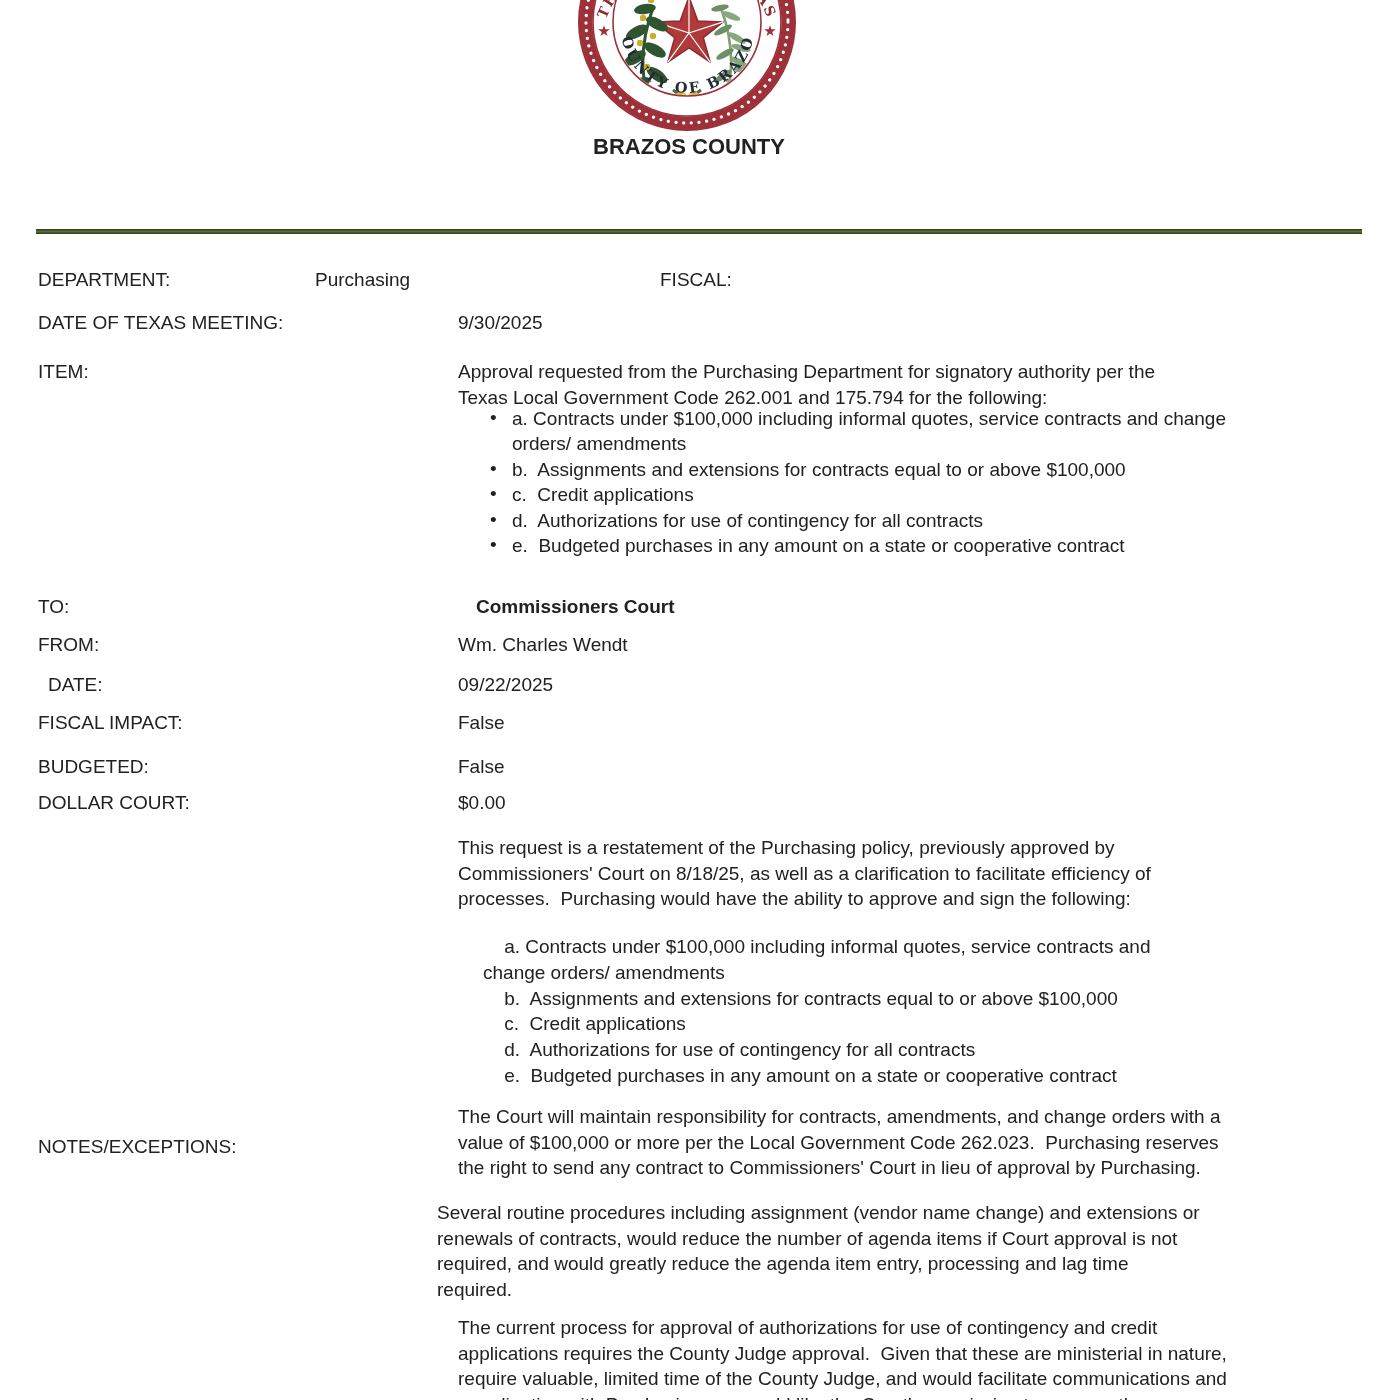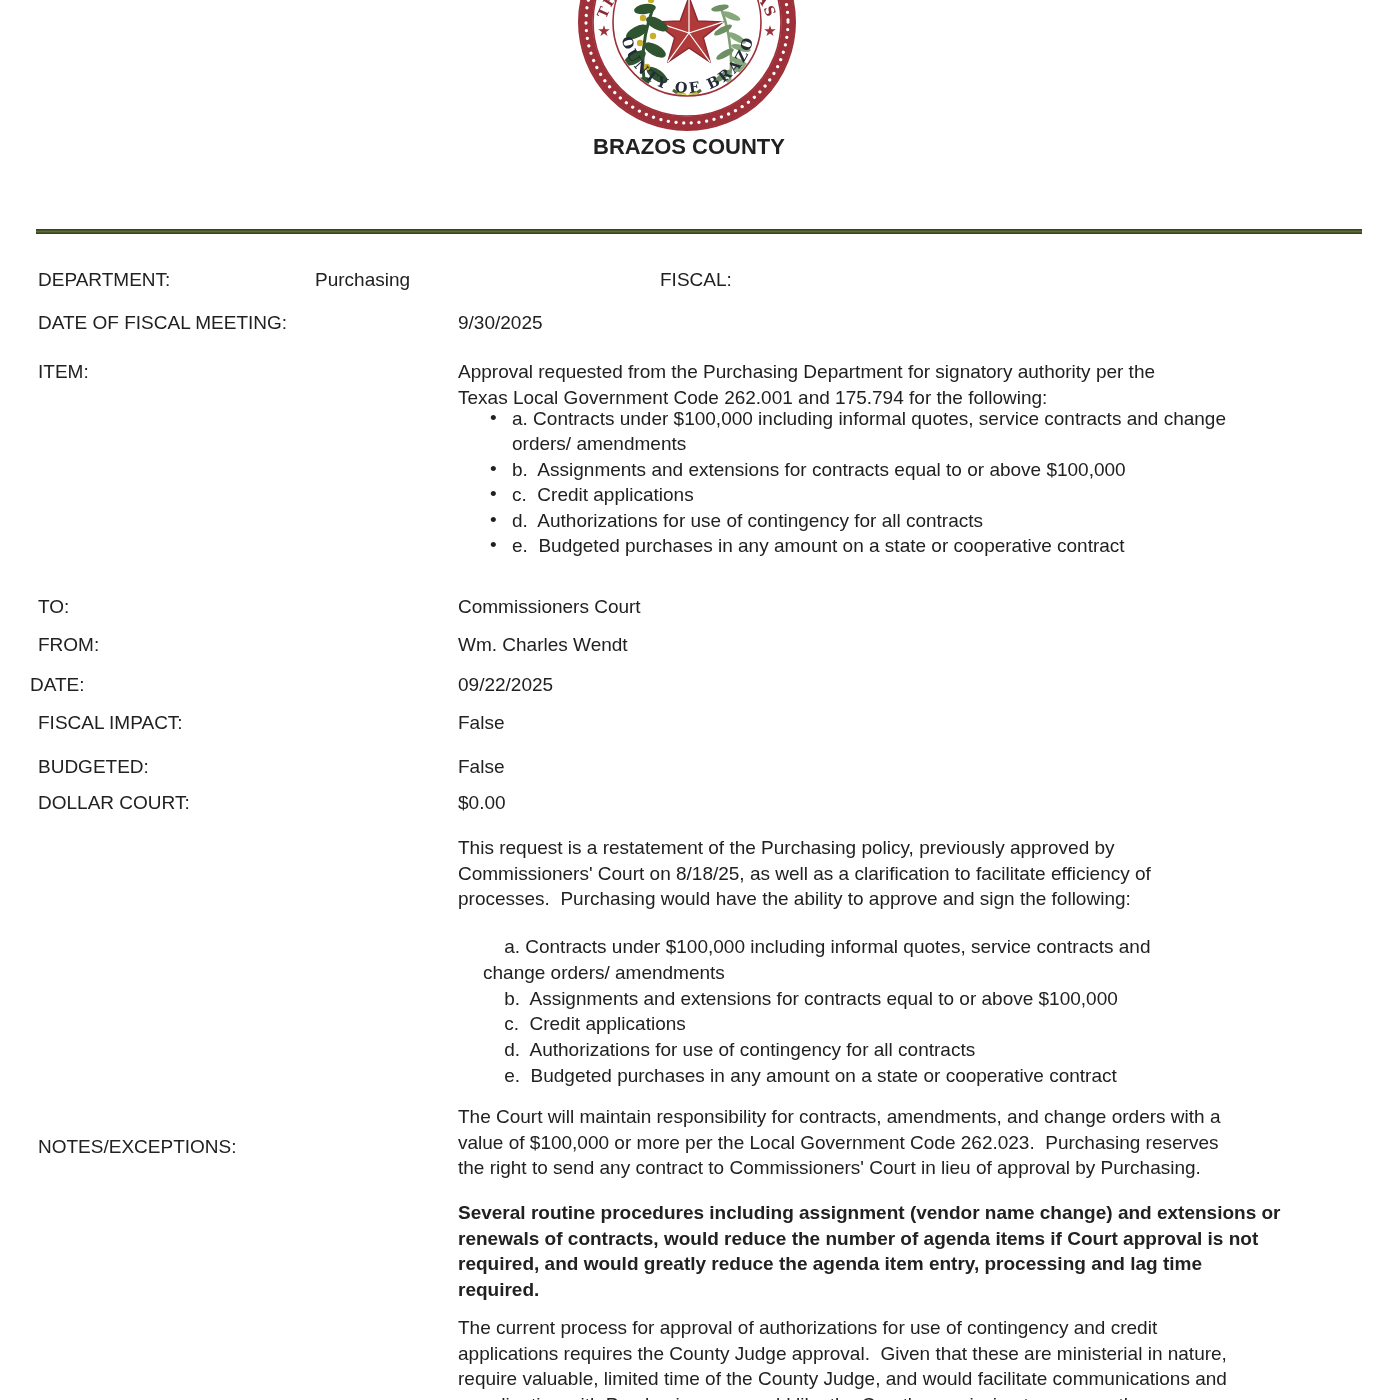--- a/index.html
+++ b/index.html
@@ -113,42 +113,42 @@
     <div>BRAZOS COUNTY</div>
   </div>
 
   <div class="rule"></div>
 
   <div class="t" style="left:38px; top:267px;">DEPARTMENT:</div>
   <div class="t" style="left:315px; top:267px;">Purchasing</div>
   <div class="t" style="left:660px; top:267px;">FISCAL:</div>
   <div class="t" style="left:770px; top:267px;"></div>
 
-  <div class="t" style="left:38px; top:310px;">DATE OF FISCAL MEETING:</div>
+  <div class="t" style="left:38px; top:310px;">DATE OF TEXAS MEETING:</div>
   <div class="t" style="left:458px; top:310px;">9/30/2025</div>
 
   <div class="t" style="left:38px; top:359px;">ITEM:</div>
   <div class="t" style="left:458px; top:359px; width:940px;">Approval requested from the Purchasing Department for signatory authority per the
 Texas Local Government Code 262.001 and 175.794 for the following:</div>
   <ul class="bullets" style="left:458px; top:406px;">
     <li>a. Contracts under $100,000 including informal quotes, service contracts and change
 orders/ amendments</li>
     <li>b.  Assignments and extensions for contracts equal to or above $100,000</li>
     <li>c.  Credit applications</li>
     <li>d.  Authorizations for use of contingency for all contracts</li>
     <li>e.  Budgeted purchases in any amount on a state or cooperative contract</li>
   </ul>
 
   <div class="t" style="left:38px; top:594px;">TO:</div>
-  <div class="t" style="left:458px; top:594px;">Commissioners Court</div>
+  <div class="t" style="left:476px; top:594px;font-weight:bold;">Commissioners Court</div>
 
   <div class="t" style="left:38px; top:632px;">FROM:</div>
   <div class="t" style="left:458px; top:632px;">Wm. Charles Wendt</div>
 
-  <div class="t" style="left:30px; top:672px;text-align:center;">DATE:</div>
+  <div class="t" style="left:48px; top:672px;text-align:center;">DATE:</div>
   <div class="t" style="left:458px; top:672px;">09/22/2025</div>
 
   <div class="t" style="left:38px; top:710px;">FISCAL IMPACT:</div>
   <div class="t" style="left:458px; top:710px;">False</div>
 
   <div class="t" style="left:38px; top:754px;">BUDGETED:</div>
   <div class="t" style="left:458px; top:754px;">False</div>
 
   <div class="t" style="left:38px; top:790px;">DOLLAR COURT:</div>
   <div class="t" style="left:458px; top:790px;">$0.00</div>
@@ -160,21 +160,21 @@
 change orders/ amendments
     b.  Assignments and extensions for contracts equal to or above $100,000
     c.  Credit applications
     d.  Authorizations for use of contingency for all contracts
     e.  Budgeted purchases in any amount on a state or cooperative contract</div>
 
   <div class="t" style="left:38px; top:1134px;">NOTES/EXCEPTIONS:</div>
   <div class="t" style="left:458px; top:1104px; width:940px;">The Court will maintain responsibility for contracts, amendments, and change orders with a
 value of $100,000 or more per the Local Government Code 262.023.  Purchasing reserves
 the right to send any contract to Commissioners' Court in lieu of approval by Purchasing.</div>
-  <div class="t" style="left:458px; top:1200px; width:940px;font-weight:bold;">Several routine procedures including assignment (vendor name change) and extensions or
+  <div class="t" style="left:437px; top:1200px; width:940px;">Several routine procedures including assignment (vendor name change) and extensions or
 renewals of contracts, would reduce the number of agenda items if Court approval is not
 required, and would greatly reduce the agenda item entry, processing and lag time
 required.</div>
   <div class="t" style="left:458px; top:1315px; width:940px;">The current process for approval of authorizations for use of contingency and credit
 applications requires the County Judge approval.  Given that these are ministerial in nature,
 require valuable, limited time of the County Judge, and would facilitate communications and
 coordination with Purchasing, we would like the Court's permission to approve the</div>
 
 </div>
 

